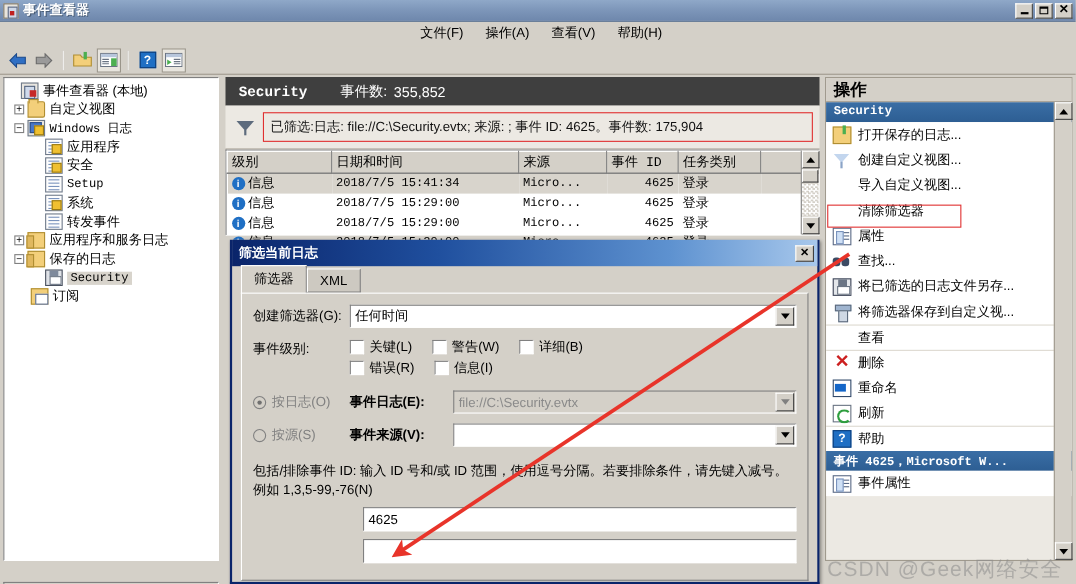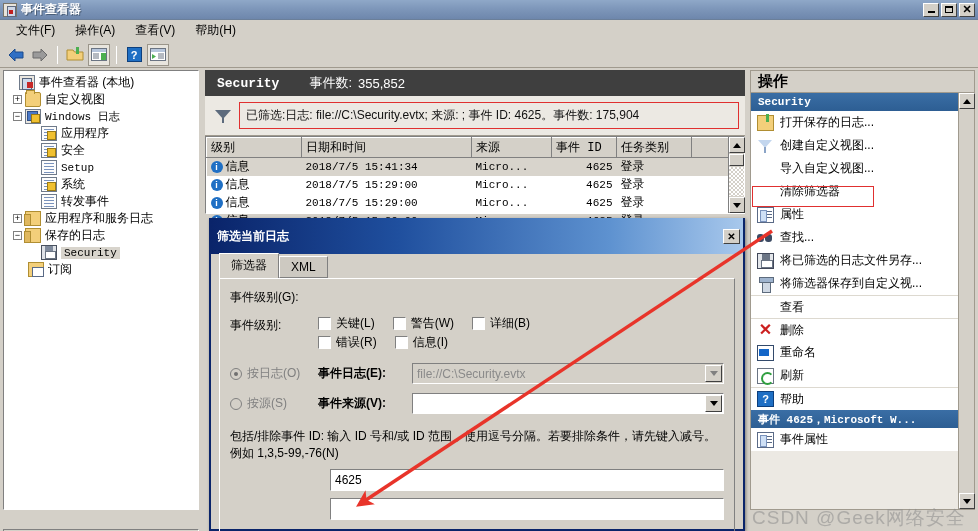--- a/index.html
+++ b/index.html
@@ -35,20 +35,21 @@
     font-size:9px; line-height:1; color:#000; font-family:"Liberation Sans",sans-serif;
   }
   .glyph-min{width:7px;height:2px;background:#000;margin-top:5px;}
   .glyph-max{width:8px;height:7px;border:1px solid #000;border-top-width:2px;}
 
   
   .menubar {
     position:absolute; left:0; top:20px; width:978px; height:22px;
     background:#d4d0c8; display:flex; align-items:center; padding-left:6px;
     border-bottom:1px solid #d4d0c8;
+    justify-content:center;
   }
   .menu-item { padding:2px 10px; font-size:12px; color:#000; cursor:default; }
 
   
   .toolbar {
     position:absolute; left:0; top:42px; width:978px; height:26px;
     background:#d4d0c8; display:flex; align-items:center; padding-left:5px; gap:2px;
     border-bottom:1px solid #a09a8e;
   }
   .tbtn { width:22px;height:22px;display:flex;align-items:center;justify-content:center;position:relative; }
@@ -131,21 +132,21 @@
   .tri-up{width:0;height:0;border-left:4px solid transparent;border-right:4px solid transparent;border-bottom:5px solid #000;}
   .tri-dn{width:0;height:0;border-left:4px solid transparent;border-right:4px solid transparent;border-top:5px solid #000;}
 
   
   .dialog {
     position:absolute; left:209px; top:218px; width:536px; height:313px;
     background:#d4d0c8; border:2px solid #0a246a; border-top:none;
     box-shadow:1px 1px 3px rgba(0,0,0,.4);
   }
   .dlg-title {
-    height:36px;
+    height:24px;
     background:linear-gradient(to right,#0a246a 0%,#1f4f9e 35%,#5e92d0 75%,#a8c8ec 100%);
     display:flex;align-items:center;padding-left:6px;color:#fff;font-weight:bold;font-size:12px;
   }
   .dlg-x{margin-left:auto;margin-right:3px;width:17px;height:15px;background:#d4d0c8;border:1px solid;border-color:#fff #404040 #404040 #fff;display:flex;align-items:center;justify-content:center;font-size:10px;font-weight:bold;color:#000;}
   .tabs{display:flex;padding:6px 0 0 8px;height:24px;align-items:flex-end;}
   .tab{padding:3px 11px 4px;font-size:12px;background:#d4d0c8;border:1px solid;border-color:#fff #808080 #d4d0c8 #fff;position:relative;top:1px;}
   .tab.inactive{background:#cdc9c1;border-color:#fff #808080 #808080 #fff;top:0;padding-bottom:3px;}
   .tabpanel{margin:0 8px 0 8px;border:1px solid;border-color:#fff #808080 #808080 #fff;height:262px;padding:10px 10px 0 10px;position:relative;}
   .frow{display:flex;align-items:center;margin-bottom:9px;}
   .flabel{font-size:12px;width:88px;flex:none;}
@@ -555,21 +556,27 @@
     </div>
 
     <div class="tabs">
       <div class="tab">筛选器</div>
       <div class="tab inactive">XML</div>
     </div>
 
     <div class="tabpanel">
 
       <div class="frow">
-        <span class="flabel">事件级别(G):</span>
+        <span class="flabel">创建筛选器(G):</span>
+        <span class="combo">
+          <span class="cval">任何时间</span>
+          <span class="cbtn">
+              <span class="tri-dn"></span>
+            </span>
+        </span>
       </div>
 
       <div class="frow" style="align-items:flex-start;margin-bottom:4px;">
         <span class="flabel" style="padding-top:2px;">事件级别:</span>
         <span style="display:flex;flex-direction:column;gap:2px;">
           <span class="cklist">
             <span class="ckwrap">
                 <span class="ck"></span>
                 <span>关键(L)</span>
               </span>

